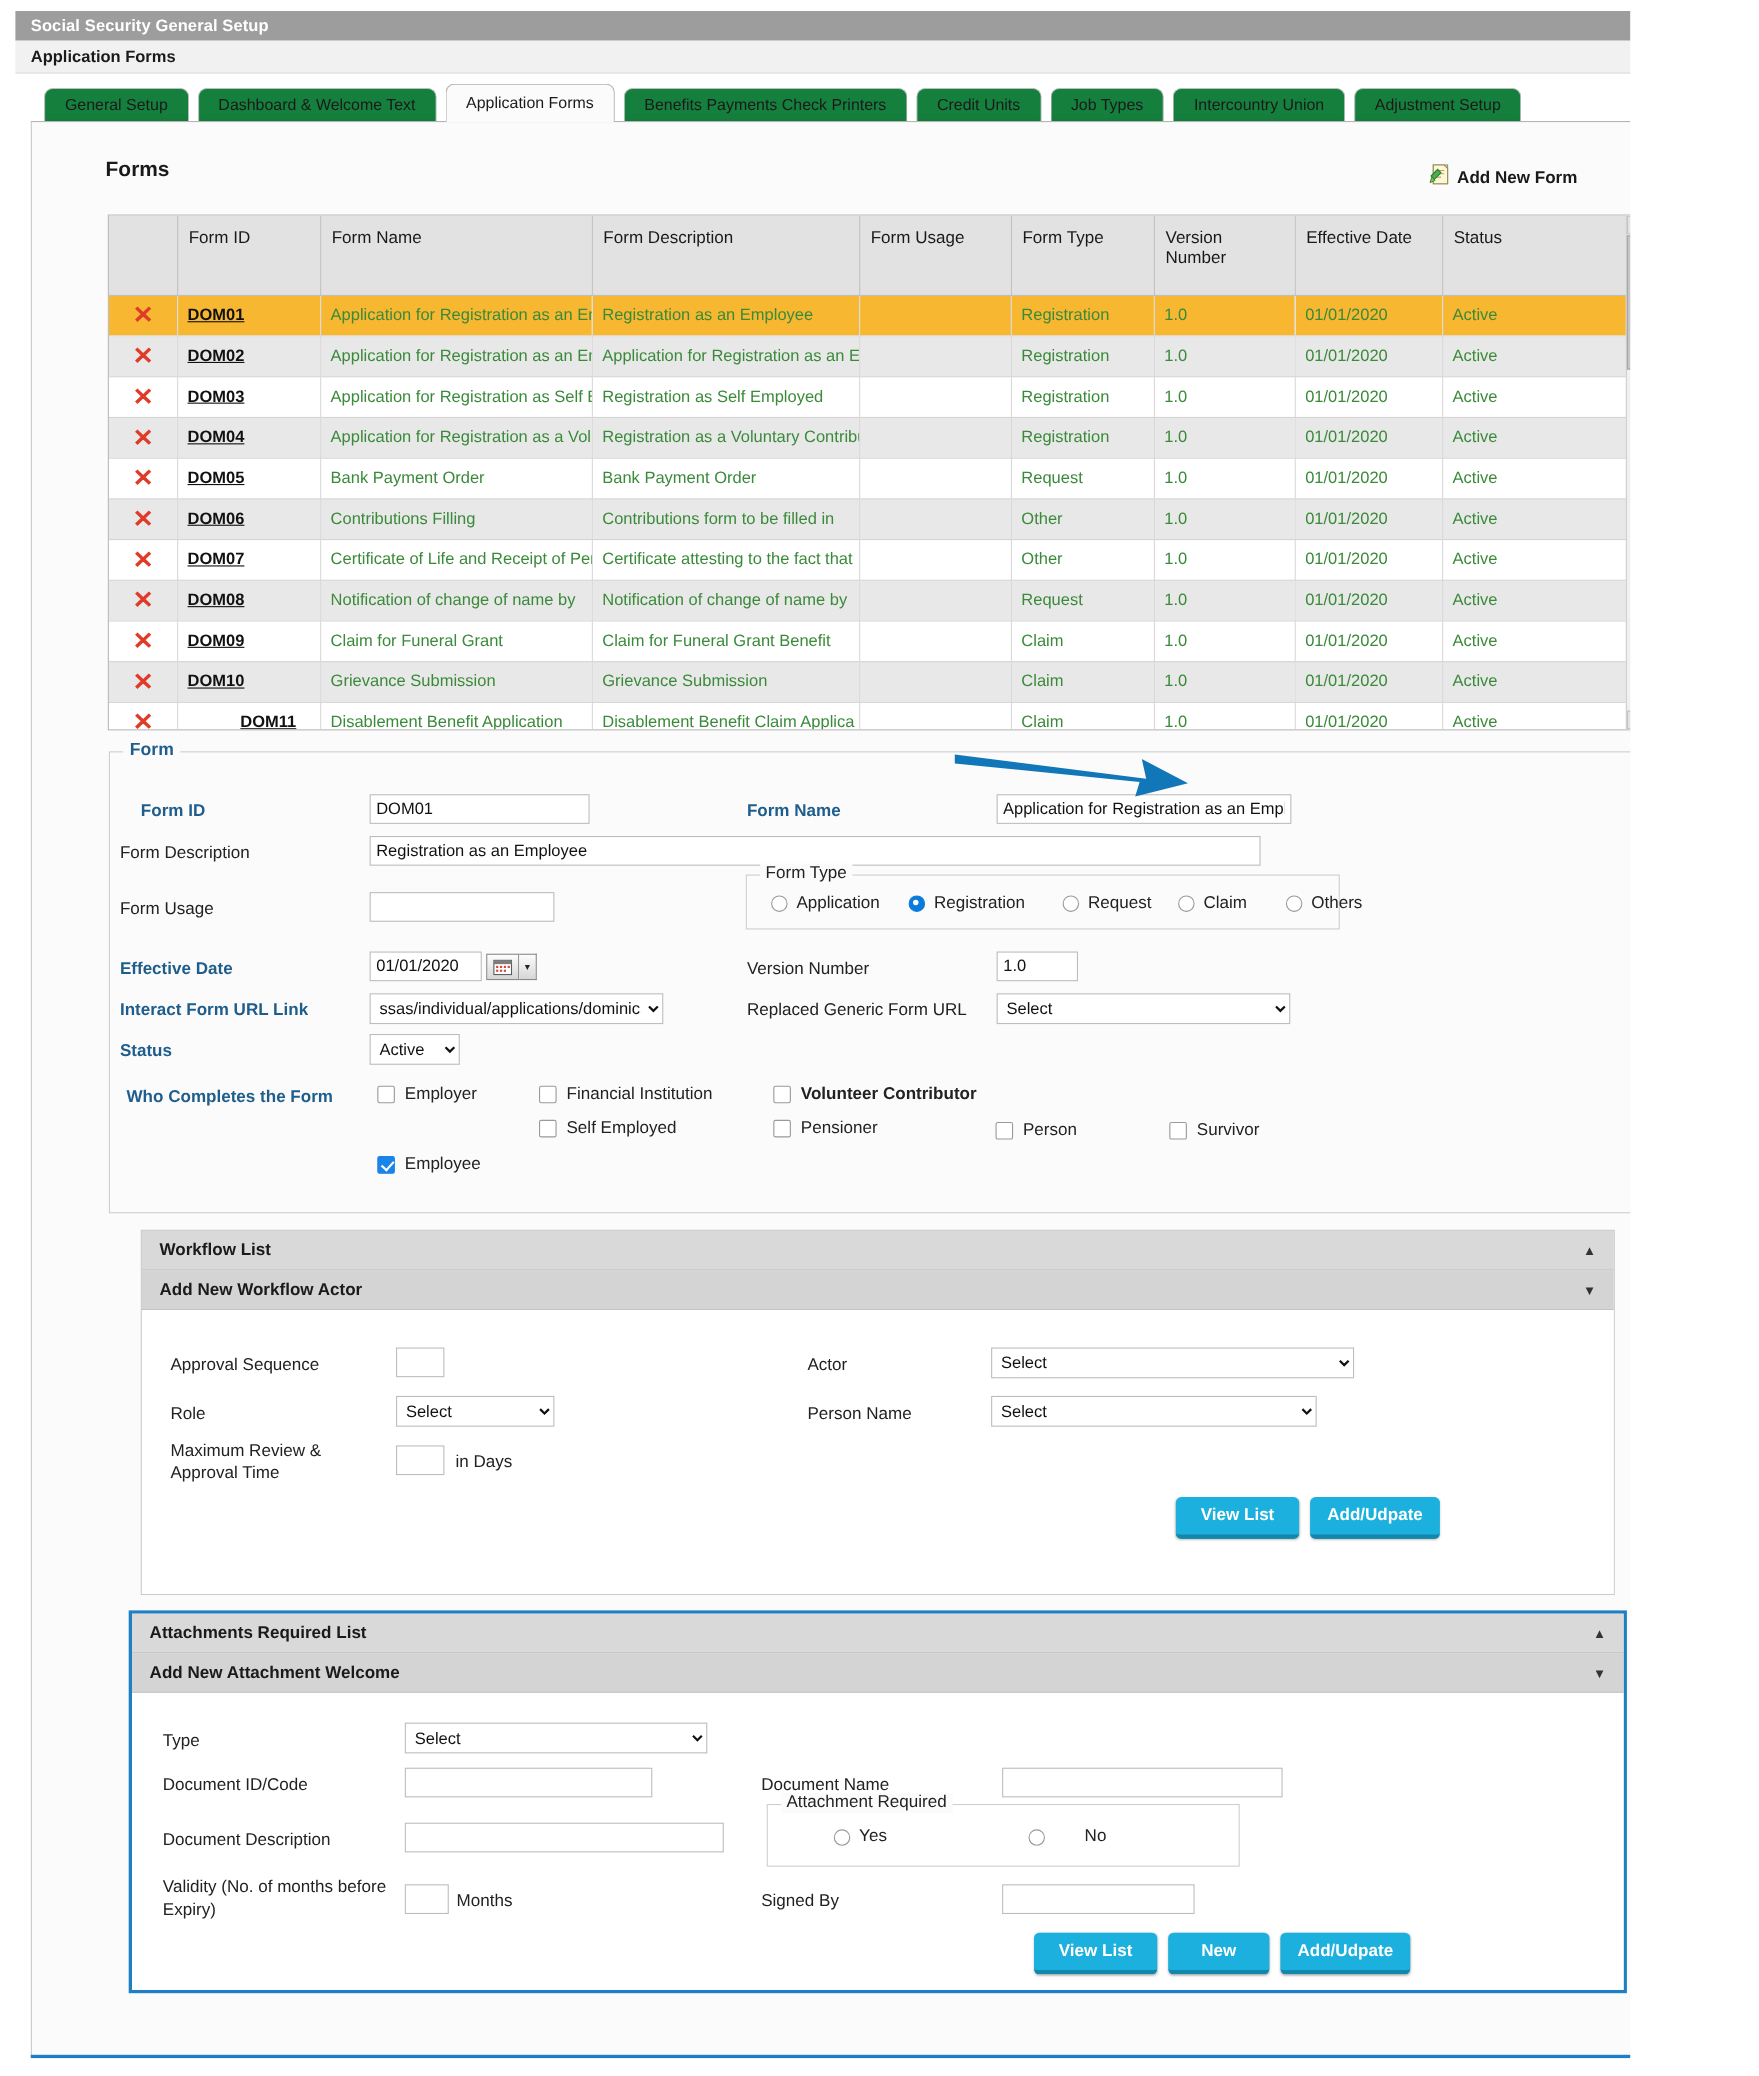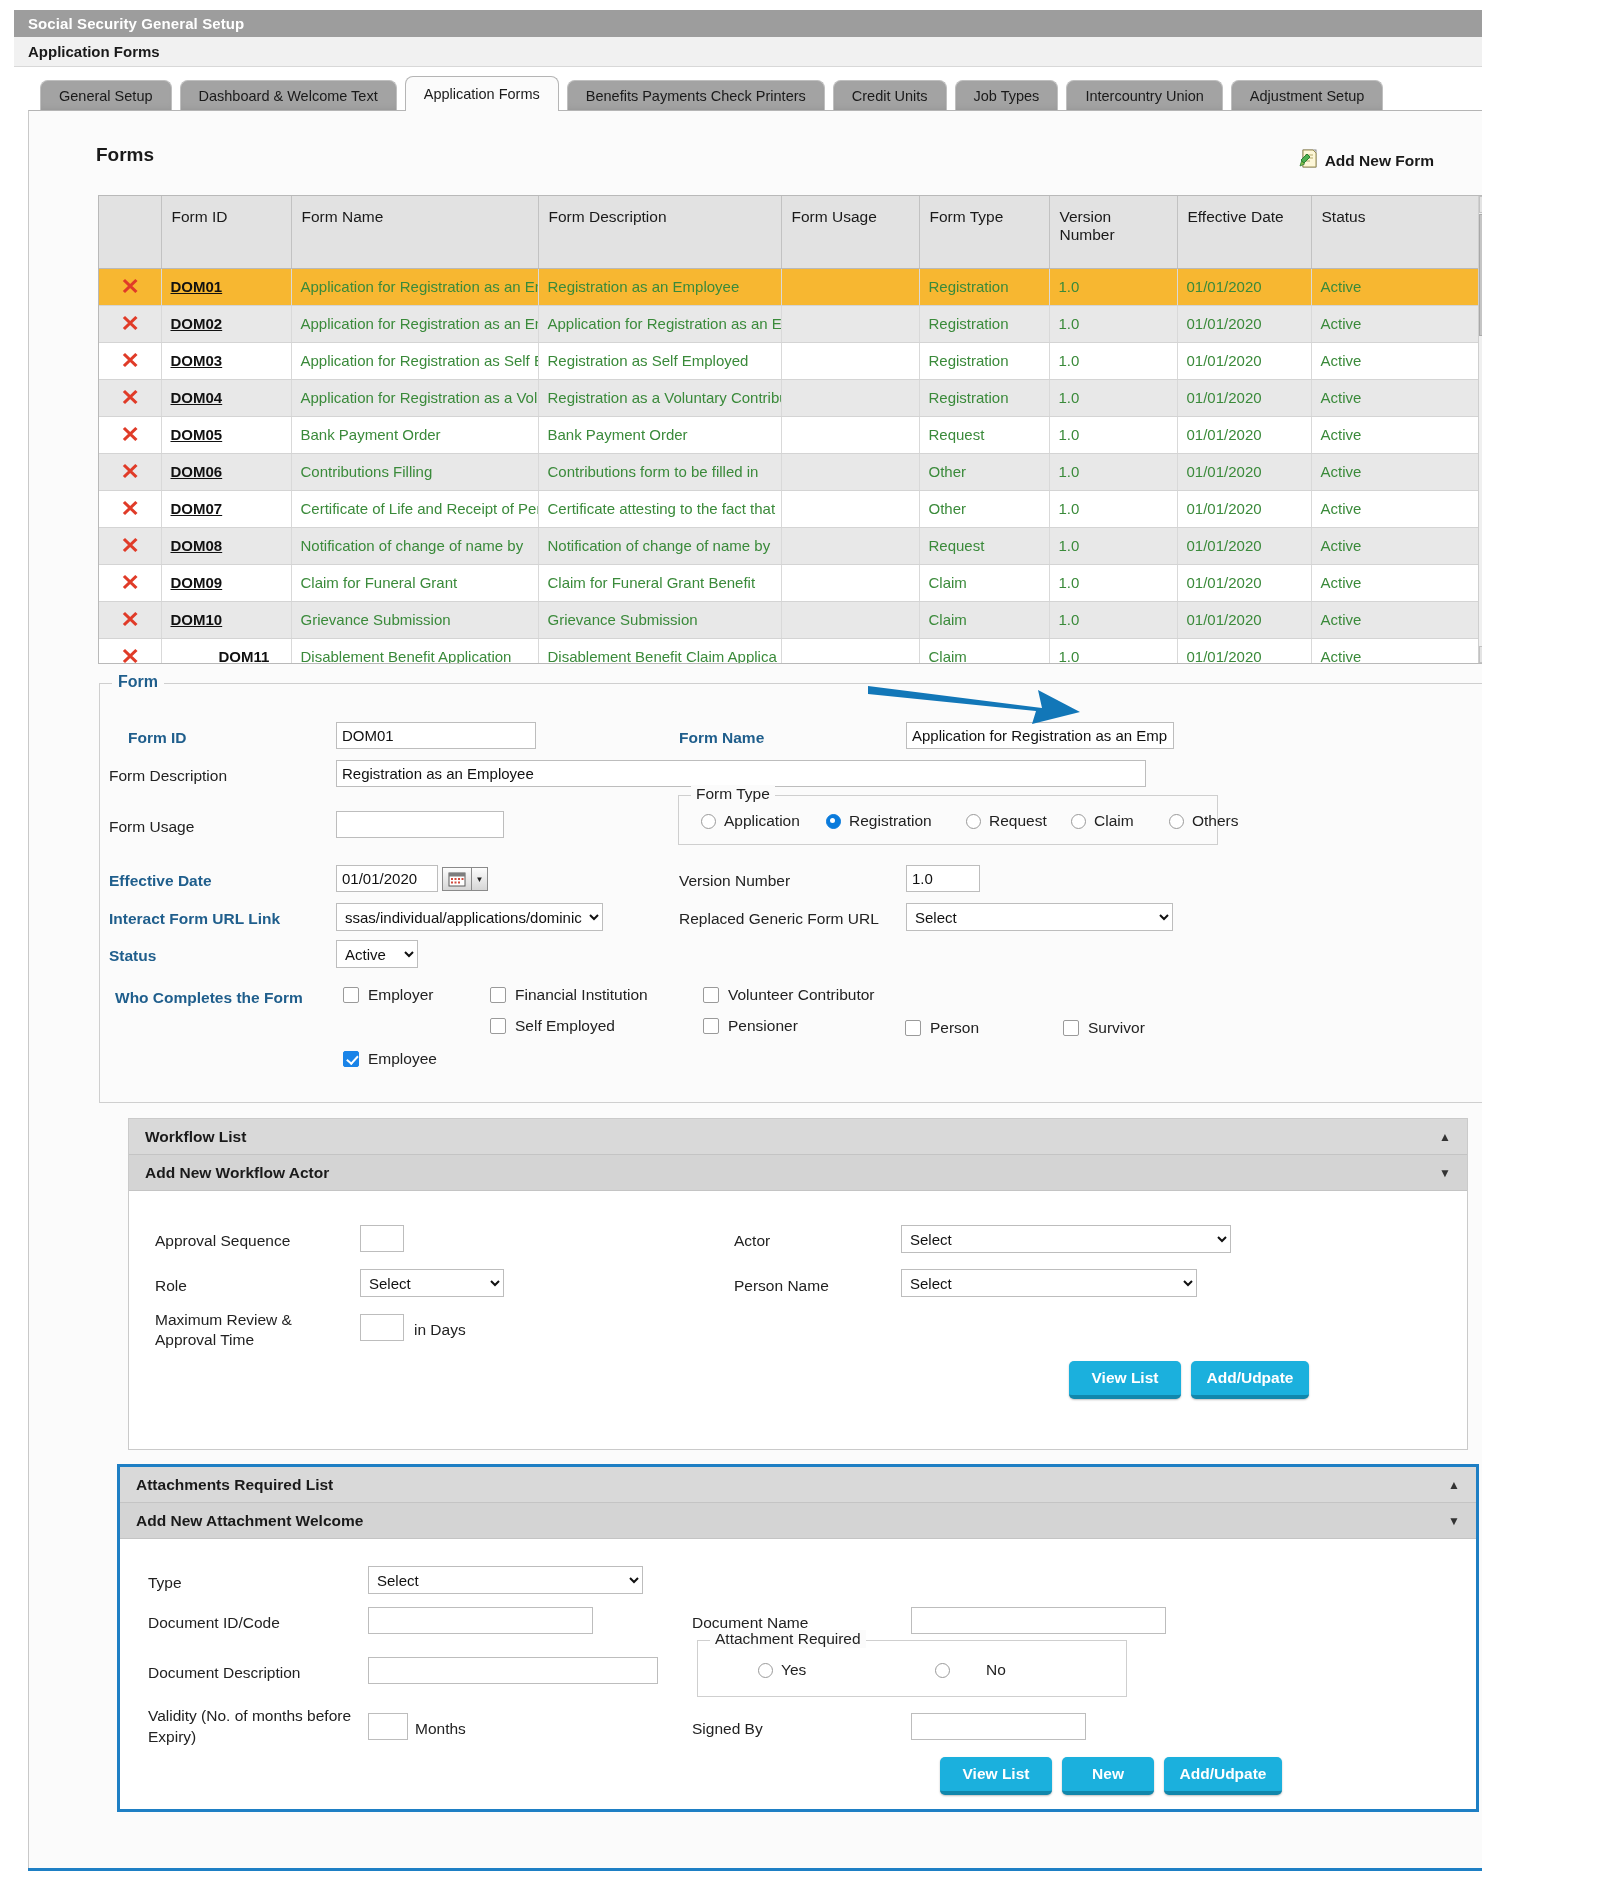--- a/index.html
+++ b/index.html
@@ -44,21 +44,21 @@
   .tabstrip {
     position: absolute; left: 14px; top: 67px; width: 1585px; height: 44px;
     background: #ffffff;
     display: flex; align-items: flex-end;
     padding-left: 26px;
   }
   .tab {
     height: 31px;
     margin-right: 8px;
     padding: 0 18px;
-    background: #a3a3a3;
+    background: #15803d;
     border: 1px solid #bfbfbf;
     border-bottom: none;
     border-radius: 8px 8px 0 0;
     display: flex; align-items: center;
     font-size: 14.5px;
     color: #1a1a1a;
     white-space: nowrap;
     box-shadow: inset 0 -6px 8px -6px rgba(0,0,0,.12);
   }
   .tab.active {
@@ -592,21 +592,21 @@
     <span class="lbl b" style="left:15px; top:305px;">Who Completes the Form</span>
     <div id="who-completes">
         <div class="cb-item" style="left: 243px; top: 302px;">
           <span class="cb"></span>
           <span>Employer</span>
         </div>
         <div class="cb-item" style="left: 390px; top: 302px;">
           <span class="cb"></span>
           <span>Financial Institution</span>
         </div>
-        <div class="cb-item" style="left: 603px; top: 302px;">
+        <div class="cb-item" style="left: 603px; top: 302px; font-weight: bold;">
           <span class="cb"></span>
           <span>Volunteer Contributor</span>
         </div>
         <div class="cb-item" style="left: 243px; top: 333px; margin-top: 33px;">
           <span class="cb on"></span>
           <span>Employee</span>
         </div>
         <div class="cb-item" style="left: 390px; top: 333px;">
           <span class="cb"></span>
           <span>Self Employed</span>

